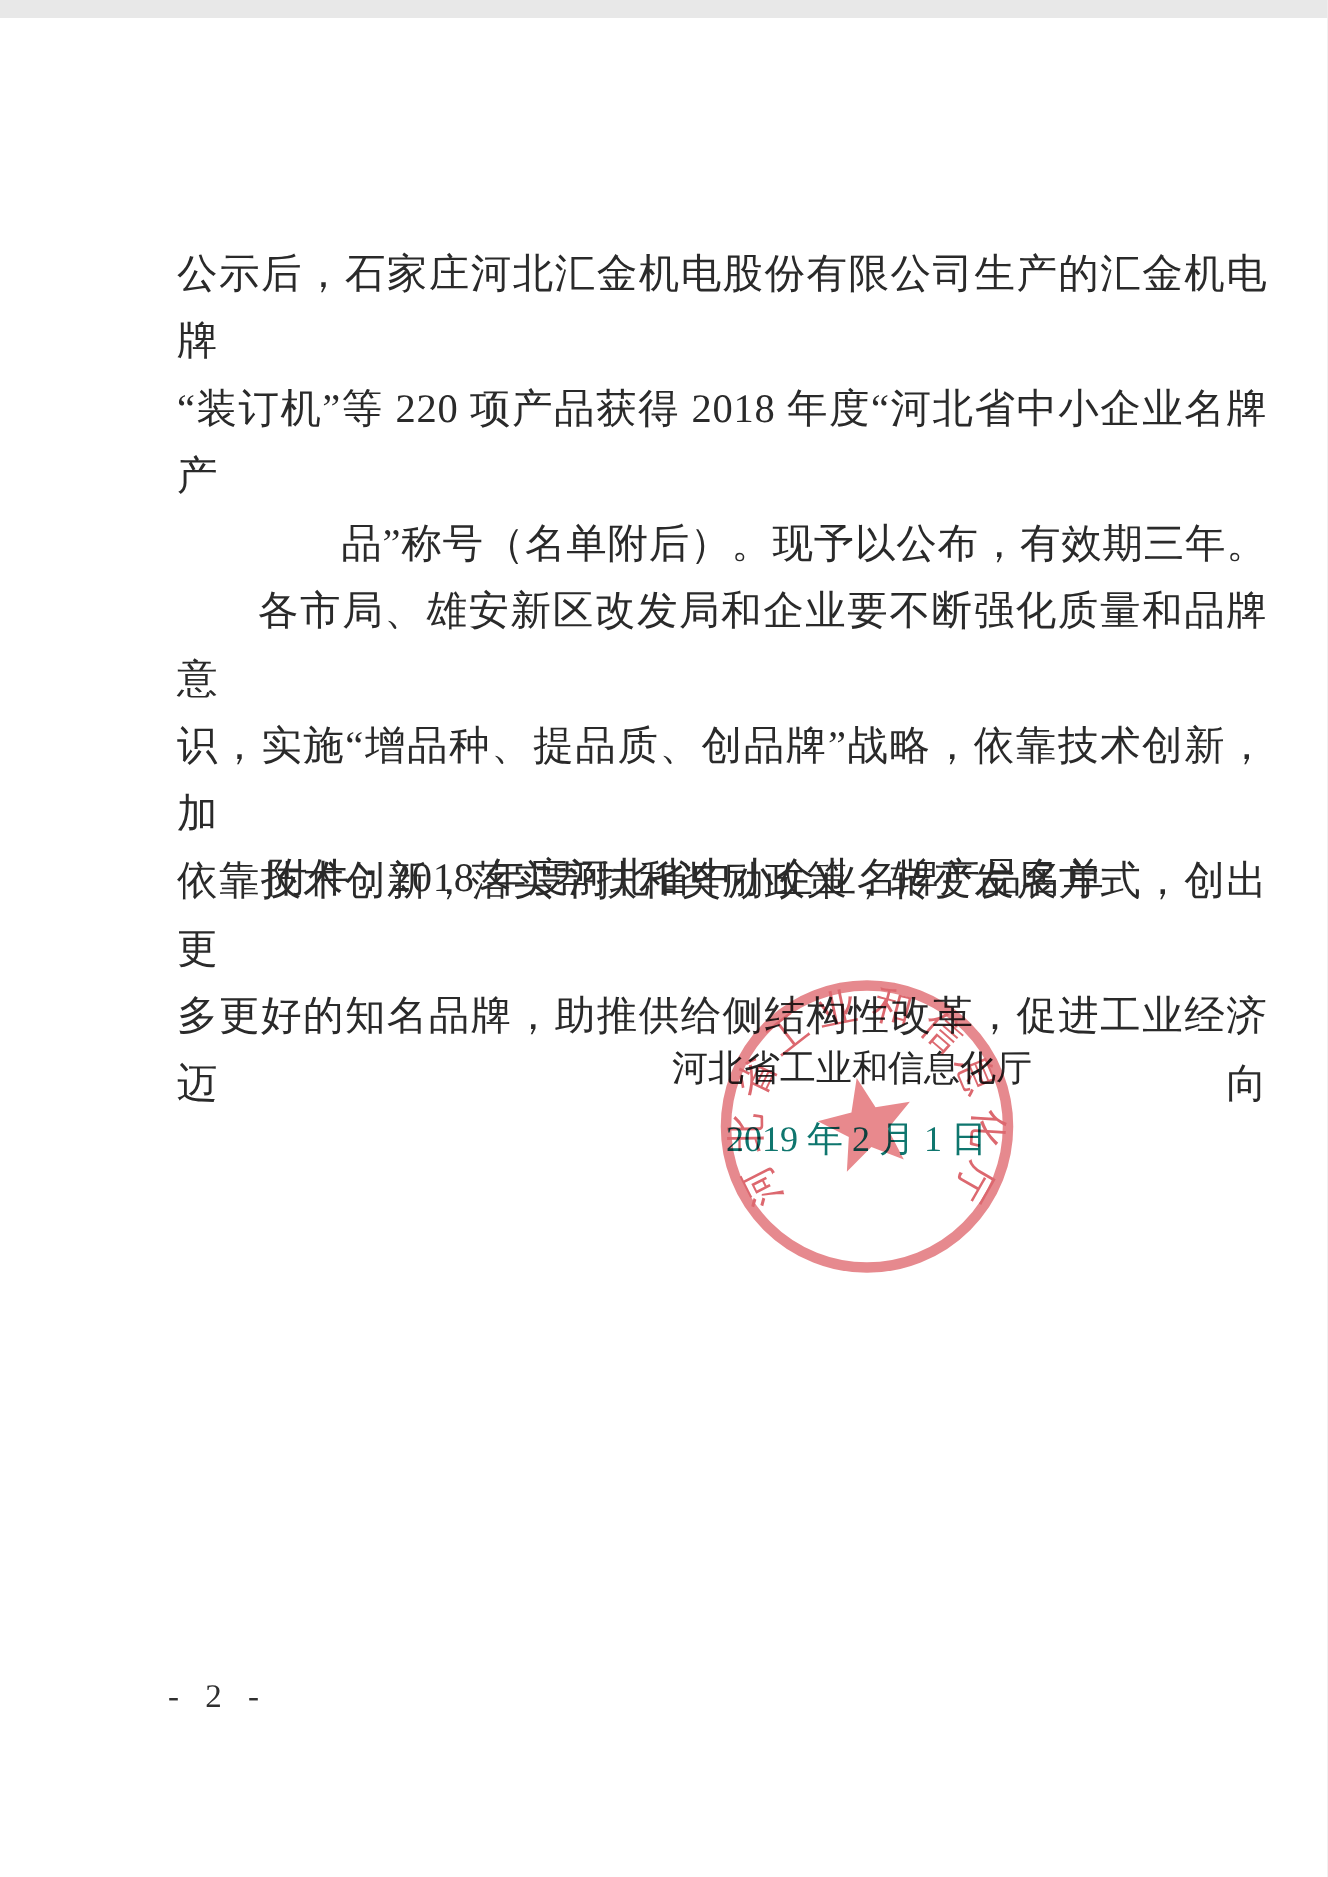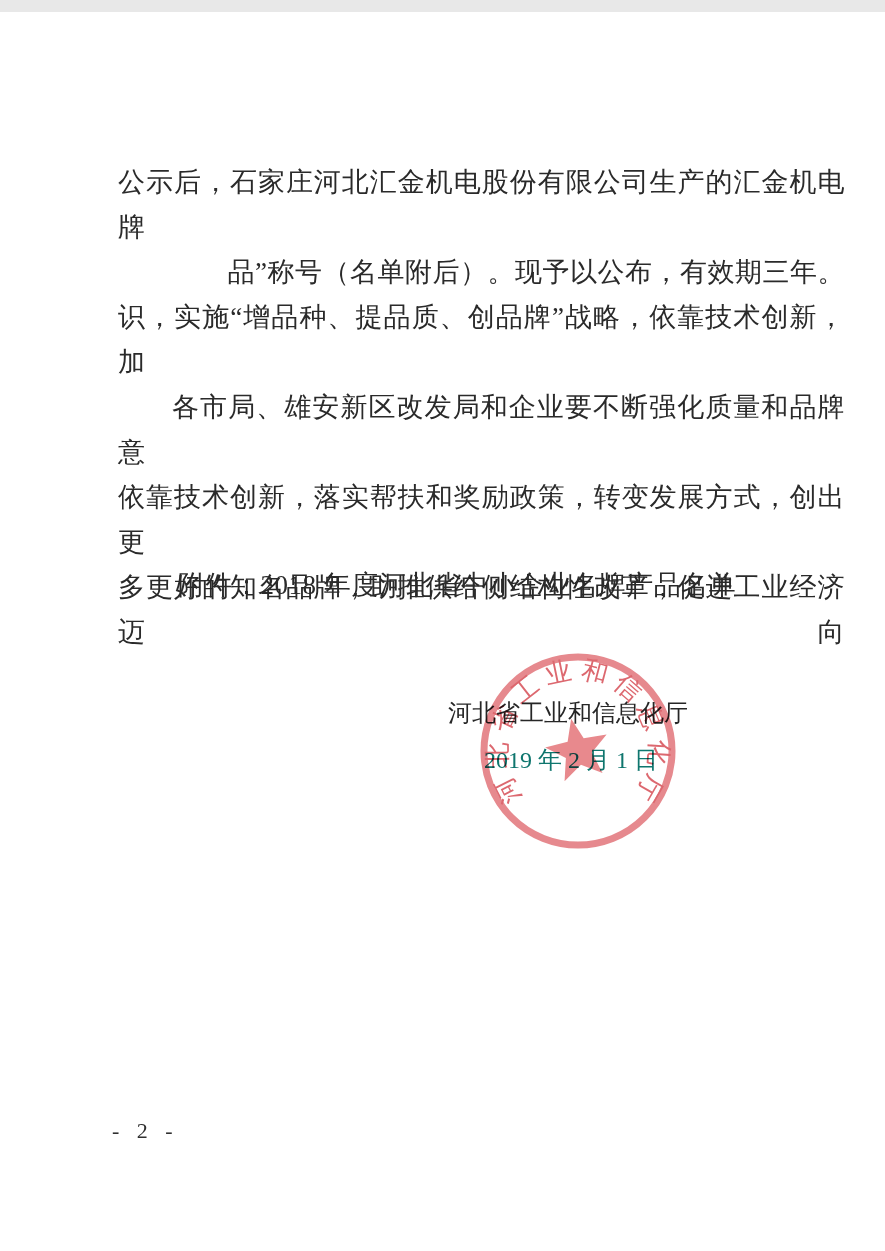--- a/index.html
+++ b/index.html
@@ -95,23 +95,24 @@
     white-space: nowrap;
   }
 </style>
 </head>
 <body>
 
 <div class="page">
 
   <div class="body-text">
     <div class="body-line fill">公示后，石家庄河北汇金机电股份有限公司生产的汇金机电牌</div>
+    <div class="body-line fill">“装订机”等 220 项产品获得 2018 年度“河北省中小企业名牌产</div>
     <div class="body-line">品”称号（名单附后）。现予以公布，有效期三年。</div>
+    <div class="body-line fill indent">各市局、雄安新区改发局和企业要不断强化质量和品牌意</div>
     <div class="body-line fill">识，实施“增品种、提品质、创品牌”战略，依靠技术创新，加</div>
-    <div class="body-line fill indent">各市局、雄安新区改发局和企业要不断强化质量和品牌意</div>
     <div class="body-line fill">依靠技术创新，落实帮扶和奖励政策，转变发展方式，创出更</div>
     <div class="body-line fill">多更好的知名品牌，助推供给侧结构性改革，促进工业经济迈向</div>
   </div>
 
   <div class="attachment-line">附件：2018 年度河北省中小企业名牌产品名单</div>
 
   <div class="signature-block">
     <div class="agency-name">河北省工业和信息化厅</div>
     <div class="signature-date">2019 年 2 月 1 日</div>
   </div>

